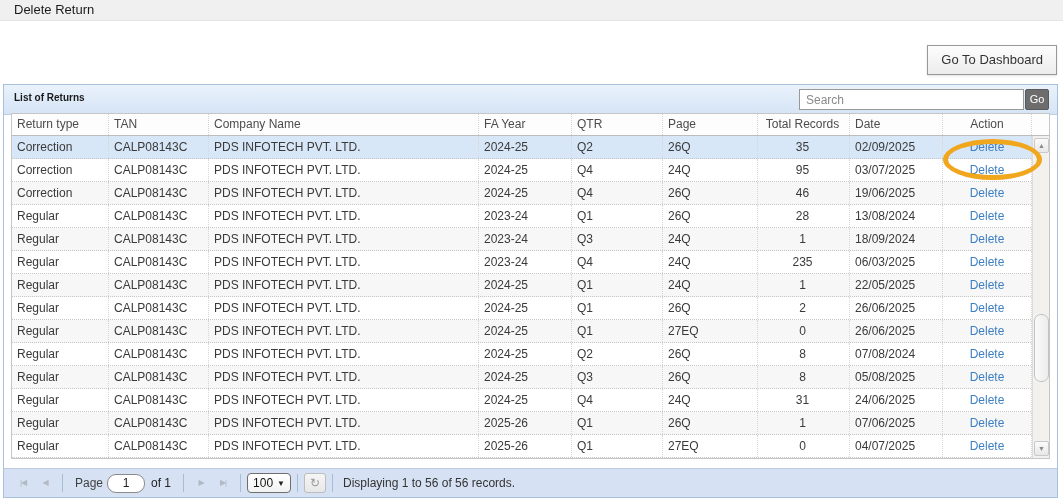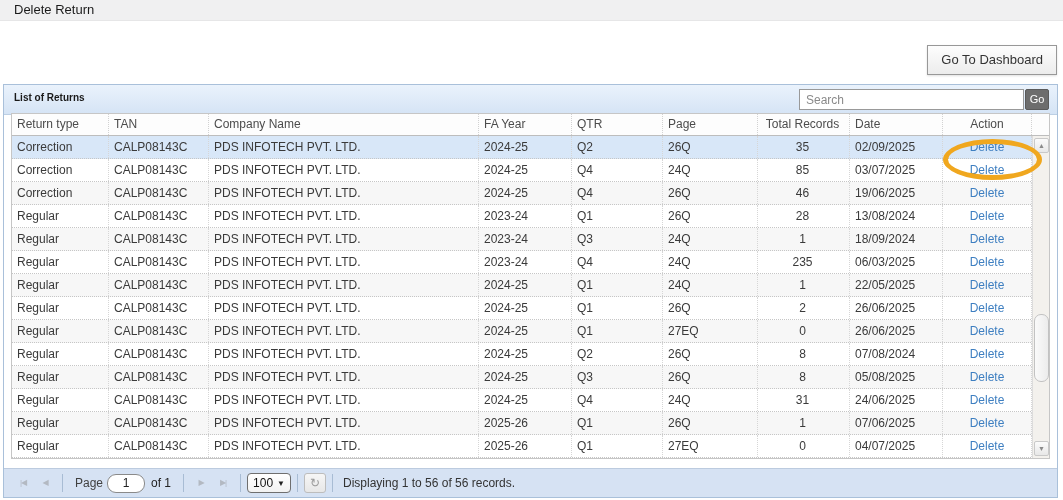--- a/index.html
+++ b/index.html
@@ -135,21 +135,21 @@
       <span class="delete-link">Delete</span>
     </div>
   </div>
             <div class="row">
     <div class="cell c0">Correction</div>
     <div class="cell c1">CALP08143C</div>
     <div class="cell c2">PDS INFOTECH PVT. LTD.</div>
     <div class="cell c3">2024-25</div>
     <div class="cell c4">Q4</div>
     <div class="cell c5">24Q</div>
-    <div class="cell c6">85</div>
+    <div class="cell c6">95</div>
     <div class="cell c7">03/07/2025</div>
     <div class="cell c8">
       <span class="delete-link">Delete</span>
     </div>
   </div>
             <div class="row alt">
     <div class="cell c0">Correction</div>
     <div class="cell c1">CALP08143C</div>
     <div class="cell c2">PDS INFOTECH PVT. LTD.</div>
     <div class="cell c3">2024-25</div>

